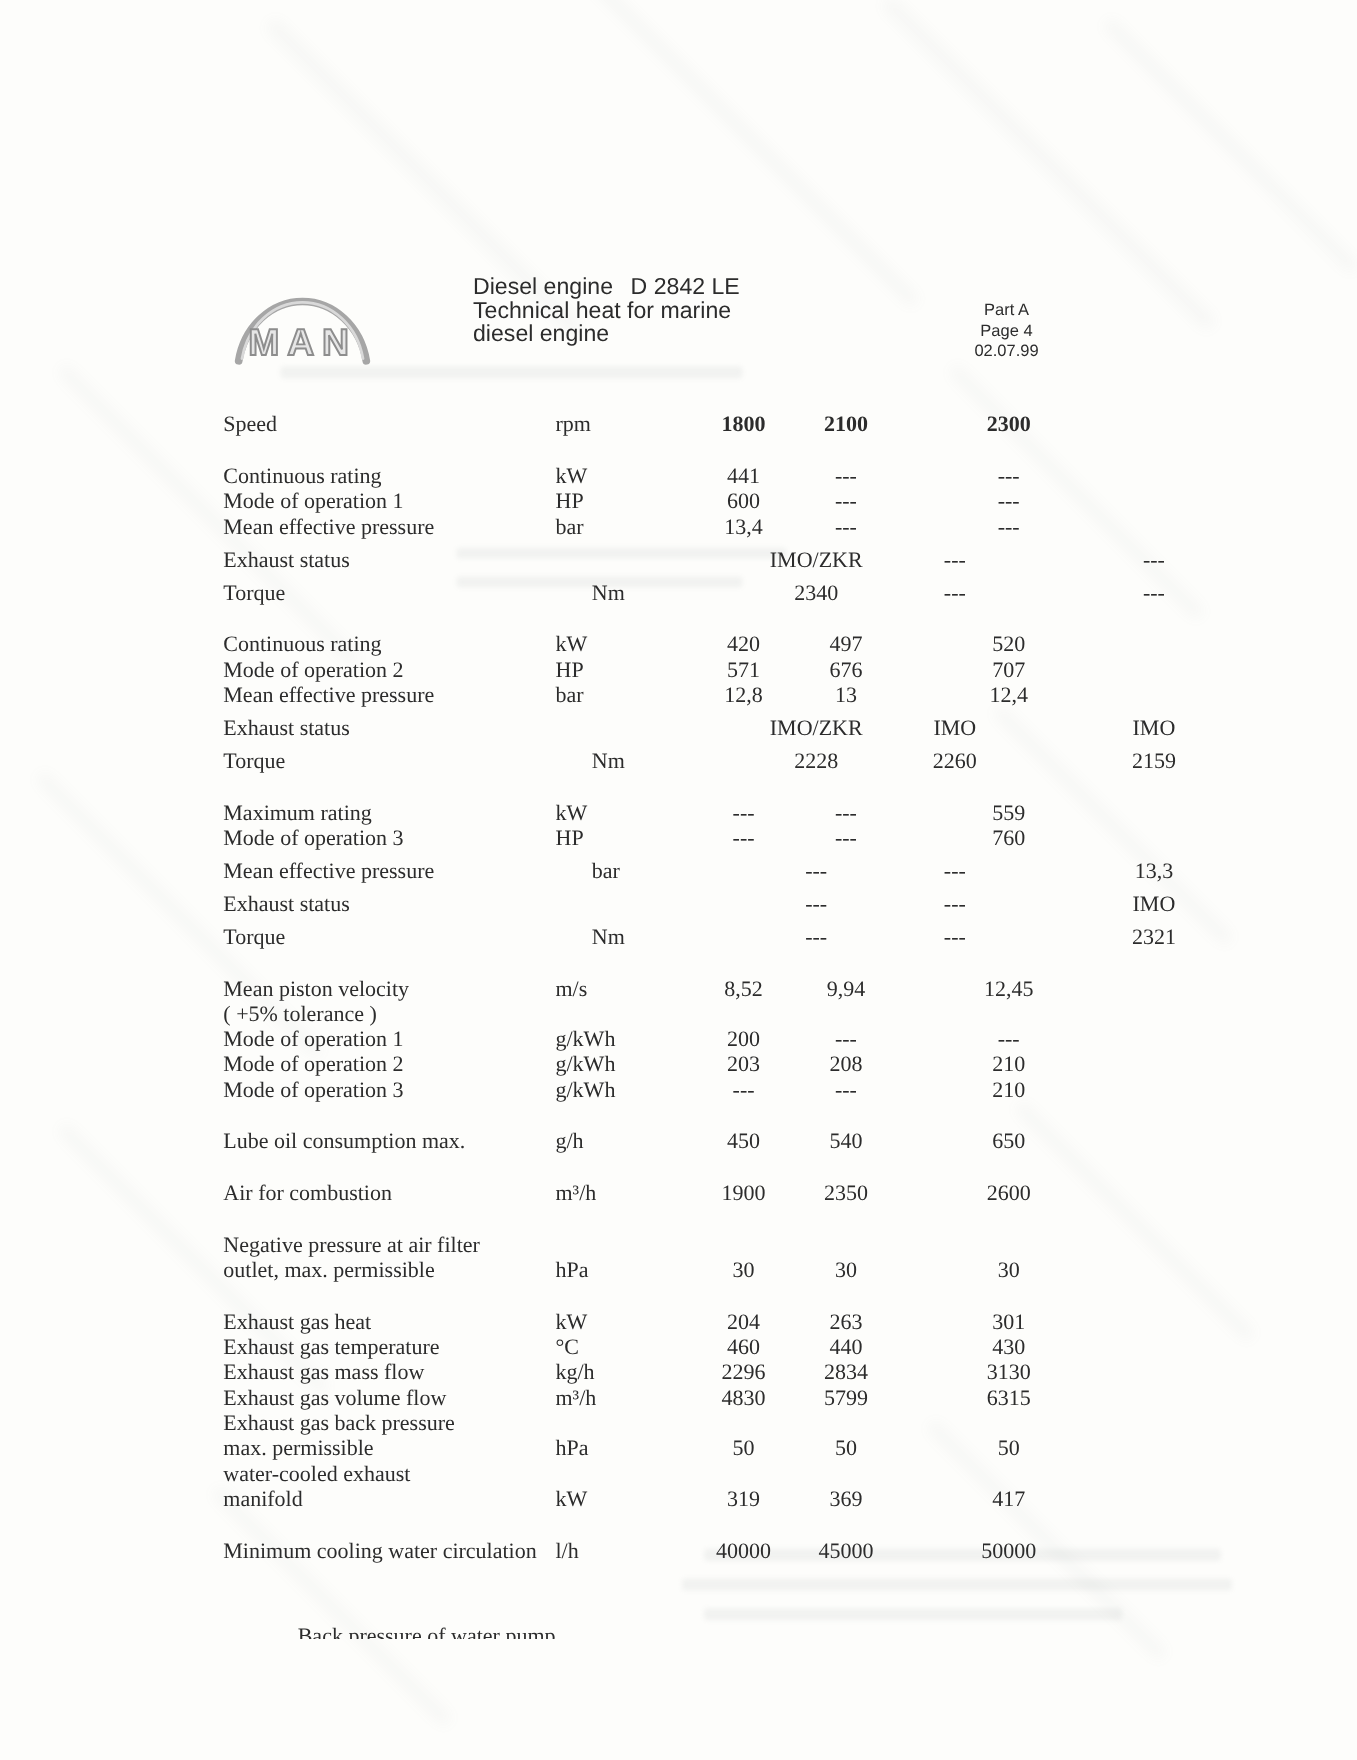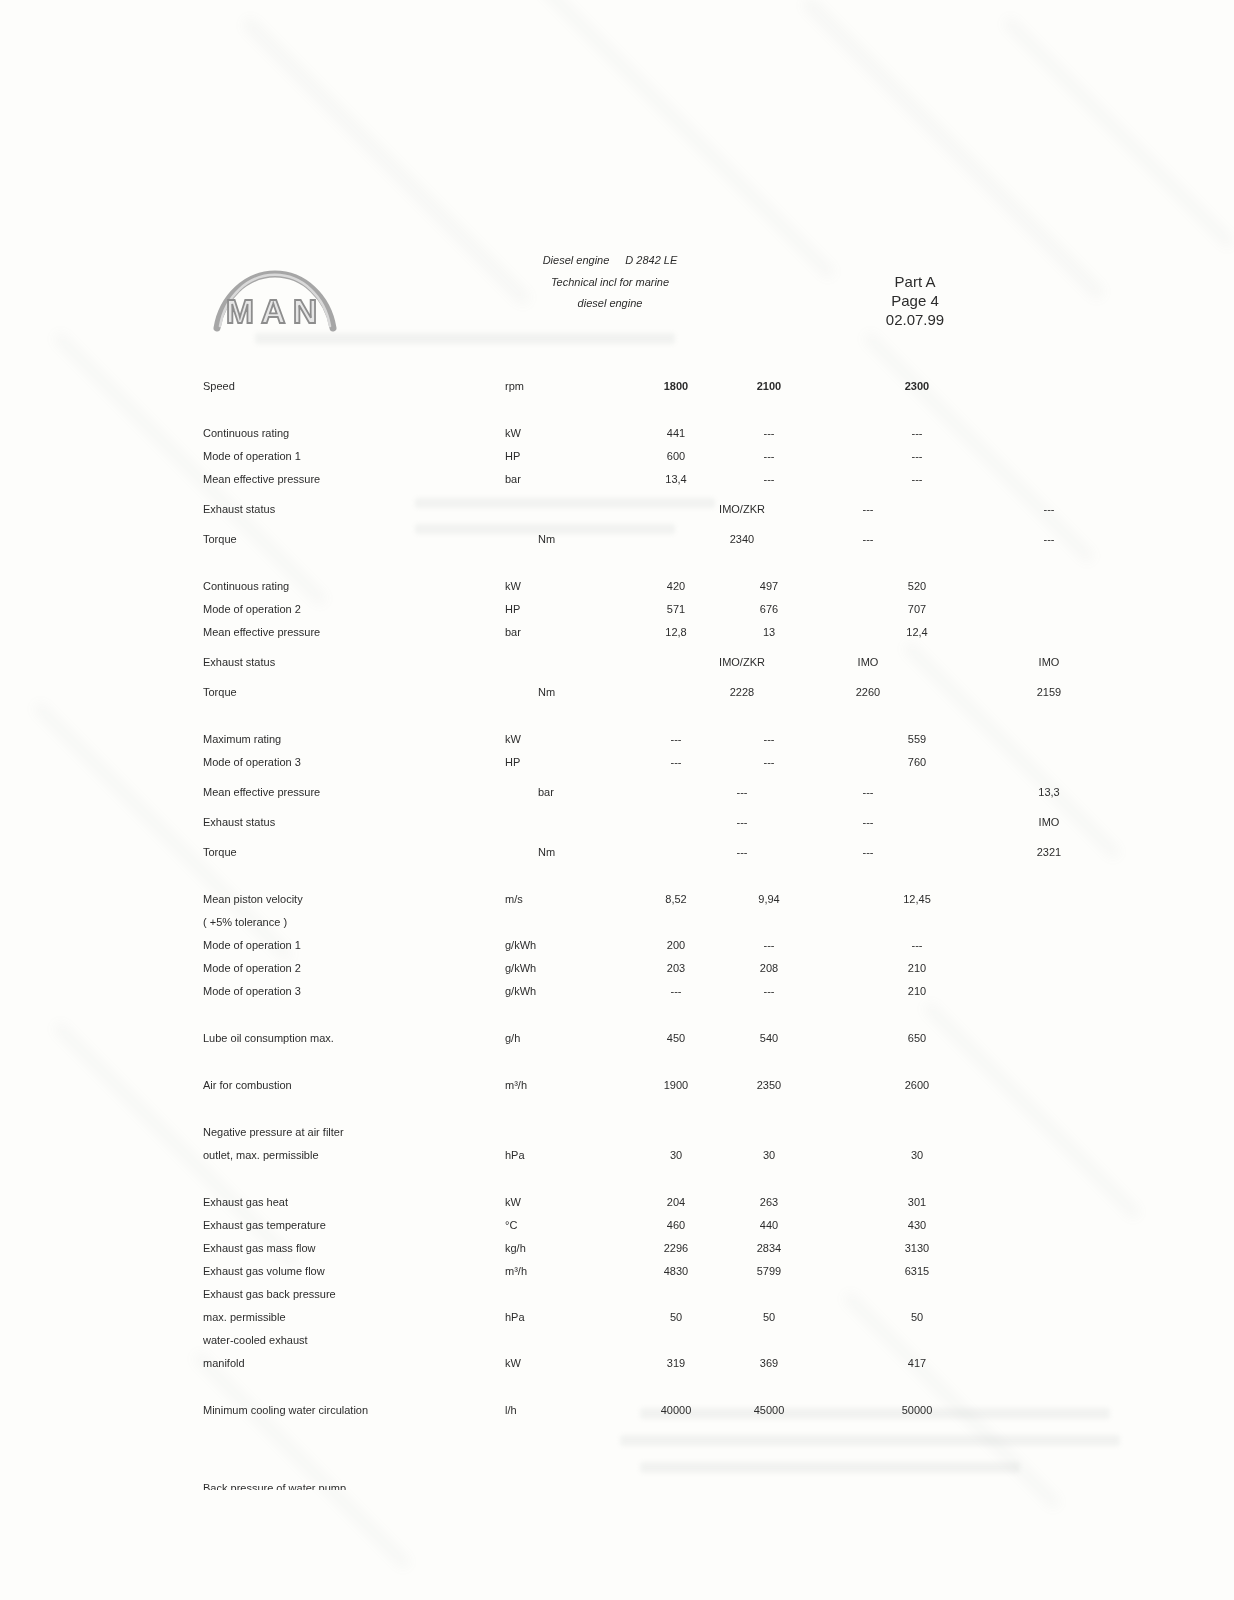--- a/index.html
+++ b/index.html
@@ -14,43 +14,43 @@
   
   .smudges{position:absolute;inset:0;pointer-events:none;}
   .smudge{position:absolute;background:#8f9797;border-radius:8px;filter:blur(6px);}
   .smudge.diag{transform:rotate(45deg);transform-origin:left top;opacity:.055;}
   .smudge.text{filter:blur(2.5px);opacity:.10;border-radius:3px;}
 
   
   .logo{position:absolute;left:208px;top:246px;width:134px;height:86px;}
   .title-block{
     position:absolute;left:430px;top:250px;width:360px;
-    text-align:center;font-size:11px;line-height:21.5px;font-style:italic;
+    font-size:21px;line-height:21.5px;
   }
   .title-line1 .gap{display:inline-block;width:16px;}
   .meta-block{
     position:absolute;left:868px;top:252px;width:94px;
     text-align:center;font-size:15px;line-height:19px;margin-top:20px;
   }
 
   
   .spec-table{position:absolute;left:203px;top:375px;width:820px;}
   .row{
     display:grid;
     grid-template-columns:302px 126px 90px 96px 200px;
-    line-height:23px;font-size:11px;
+    line-height:23px;font-size:20px;font-family:Liberation Serif, serif;
   }
   .row .lbl{white-space:nowrap;}
   .row .unit{white-space:nowrap;}
   .row .val{text-align:center;white-space:nowrap;}
   .row.sub{margin-top:7px;gap:33px;}
   .row.section{margin-top:24px;}
   .row.end{margin-top:55px;}
   .row.bold .val{font-weight:bold;}
-  .row.clipped{height:13px;overflow:hidden;}
+  .row.clipped{height:13px;overflow:hidden;text-align:right;}
 </style>
 </head>
 <body>
 
 <div class="smudges">
   <div class="smudge diag" style="left:250px;top:15px;width:400px;height:14px;"></div>
   <div class="smudge diag" style="left:540px;top:-25px;width:420px;height:12px;"></div>
   <div class="smudge diag" style="left:810px;top:-5px;width:420px;height:14px;"></div>
   <div class="smudge diag" style="left:1010px;top:15px;width:320px;height:12px;"></div>
   <div class="smudge diag" style="left:60px;top:330px;width:380px;height:12px;"></div>
@@ -73,21 +73,21 @@
 <div class="logo">
   <svg width="134" height="86" viewBox="0 0 134 86">
     <path d="M 9 82 A 59 66 0 0 1 125 82" fill="none" stroke="#a6a6a6" stroke-width="7" stroke-linecap="round"></path>
     <path d="M 12 80 A 56 63 0 0 1 122 80" fill="none" stroke="#d9d9d9" stroke-width="2.5" stroke-linecap="round"></path>
     <text x="67" y="77" text-anchor="middle" font-size="34" font-weight="bold" letter-spacing="7" fill="#e6e6e6" stroke="#8d8d8d" stroke-width="1.8" font-family="Liberation Sans, sans-serif">MAN</text>
   </svg>
 </div>
 
 <div class="title-block">
   <div class="title-line1"><span>Diesel engine</span><span class="gap"></span><span>D 2842 LE</span></div>
-  <div>Technical incl for marine</div>
+  <div>Technical heat for marine</div>
   <div>diesel engine</div>
 </div>
 
 <div class="meta-block">
   <div>Part A</div>
   <div>Page 4</div>
   <div>02.07.99</div>
 </div>
 
 <div class="spec-table">

